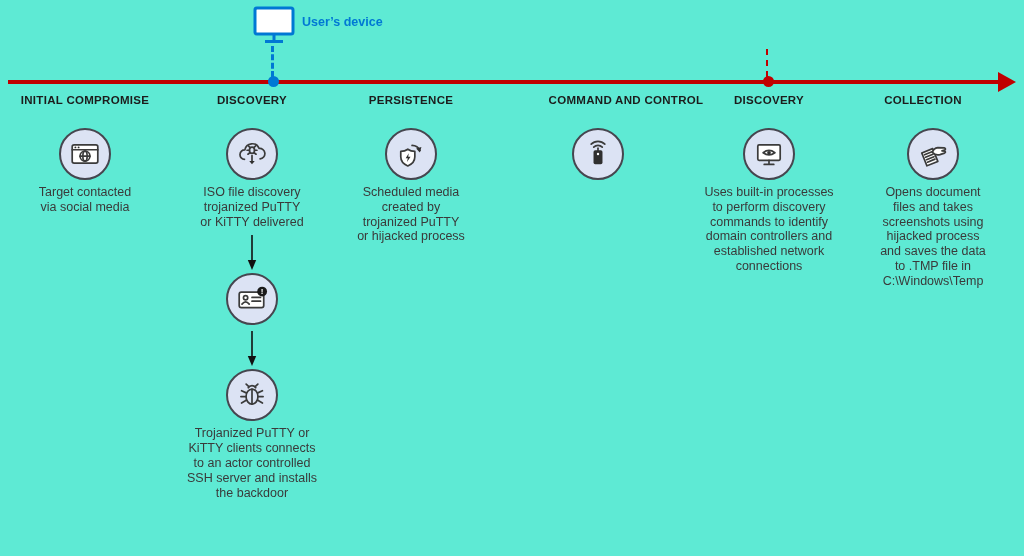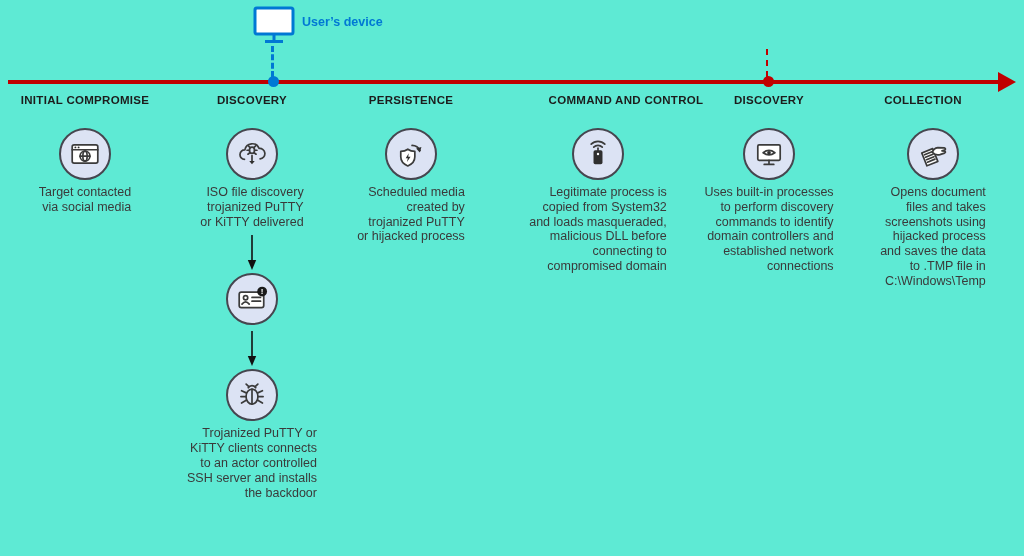--- a/index.html
+++ b/index.html
@@ -21,21 +21,21 @@
   .device-label{position:absolute;left:302px;top:15px;color:#0078d4;font-weight:bold;font-size:12.5px;white-space:nowrap;}
   .hok-label{position:absolute;left:762px;top:16px;color:#c00000;font-weight:bold;font-size:12.5px;line-height:15px;white-space:pre-line;}
   
   .header-label{position:absolute;top:94px;transform:translateX(-50%);font-size:11.5px;font-weight:bold;
     color:#1c1c1c;letter-spacing:.3px;white-space:nowrap;}
   
   .phase-col{position:absolute;top:128px;width:176px;transform:translateX(-50%);
     display:flex;flex-direction:column;align-items:center;}
   .circle{width:52px;height:52px;border-radius:50%;background:#dce3f4;border:2px solid #46464f;
     box-sizing:border-box;display:flex;align-items:center;justify-content:center;flex:0 0 auto;}
-  .step-text{margin-top:5px;font-size:12.5px;line-height:14.8px;color:#3a3a3a;text-align:right;white-space:pre-line;}
+  .step-text{margin-top:5px;font-size:12.5px;line-height:14.8px;color:#3a3a3a;text-align:center;white-space:pre-line;}
   .flow-arrow{margin:6px 0 2px 0;flex:0 0 auto;}
   svg .ln{stroke:#3b3b3b;stroke-width:1.6;fill:none;stroke-linecap:round;stroke-linejoin:round;}
   svg .fl{fill:#2f2f2f;stroke:none;}
   svg .wh{fill:#ffffff;}
 </style>
 </head>
 <body>
 
 <div class="canvas">
 
@@ -158,26 +158,20 @@
   <div class="phase-col" style="left:598px">
     <div class="circle">
       <svg width="32" height="32" viewBox="0 0 30 30">
         <path d="M11 8.5 A5.6 5.6 0 0 1 19 8.5" class="ln"></path>
         <path d="M8.6 5.8 A9 9 0 0 1 21.4 5.8" class="ln"></path>
         <line x1="15" y1="9.5" x2="15" y2="12.5" class="ln"></line>
         <rect x="10.8" y="11.5" width="8.4" height="13" rx="1.6" class="fl"></rect>
         <circle cx="15" cy="15" r="1.1" fill="#ffffff"></circle>
       </svg>
     </div>
-    <div class="step-text">Legitimate process is
-copied from System32
-and loads masqueraded,
-malicious DLL before
-connecting to
-compromised domain</div>
   </div>
 
   <div class="phase-col" style="left:769px">
     <div class="circle">
       <svg width="32" height="32" viewBox="0 0 30 30">
         <rect x="4.5" y="6.5" width="21" height="14.5" rx="1.2" class="ln wh"></rect>
         <path d="M9.5 13.8 Q15 9.6 20.5 13.8 Q15 18 9.5 13.8 Z" class="ln"></path>
         <circle cx="15" cy="13.8" r="1.7" class="fl"></circle>
         <line x1="15" y1="21" x2="15" y2="24" class="ln"></line>
         <line x1="10.5" y1="24.8" x2="19.5" y2="24.8" class="ln"></line>

